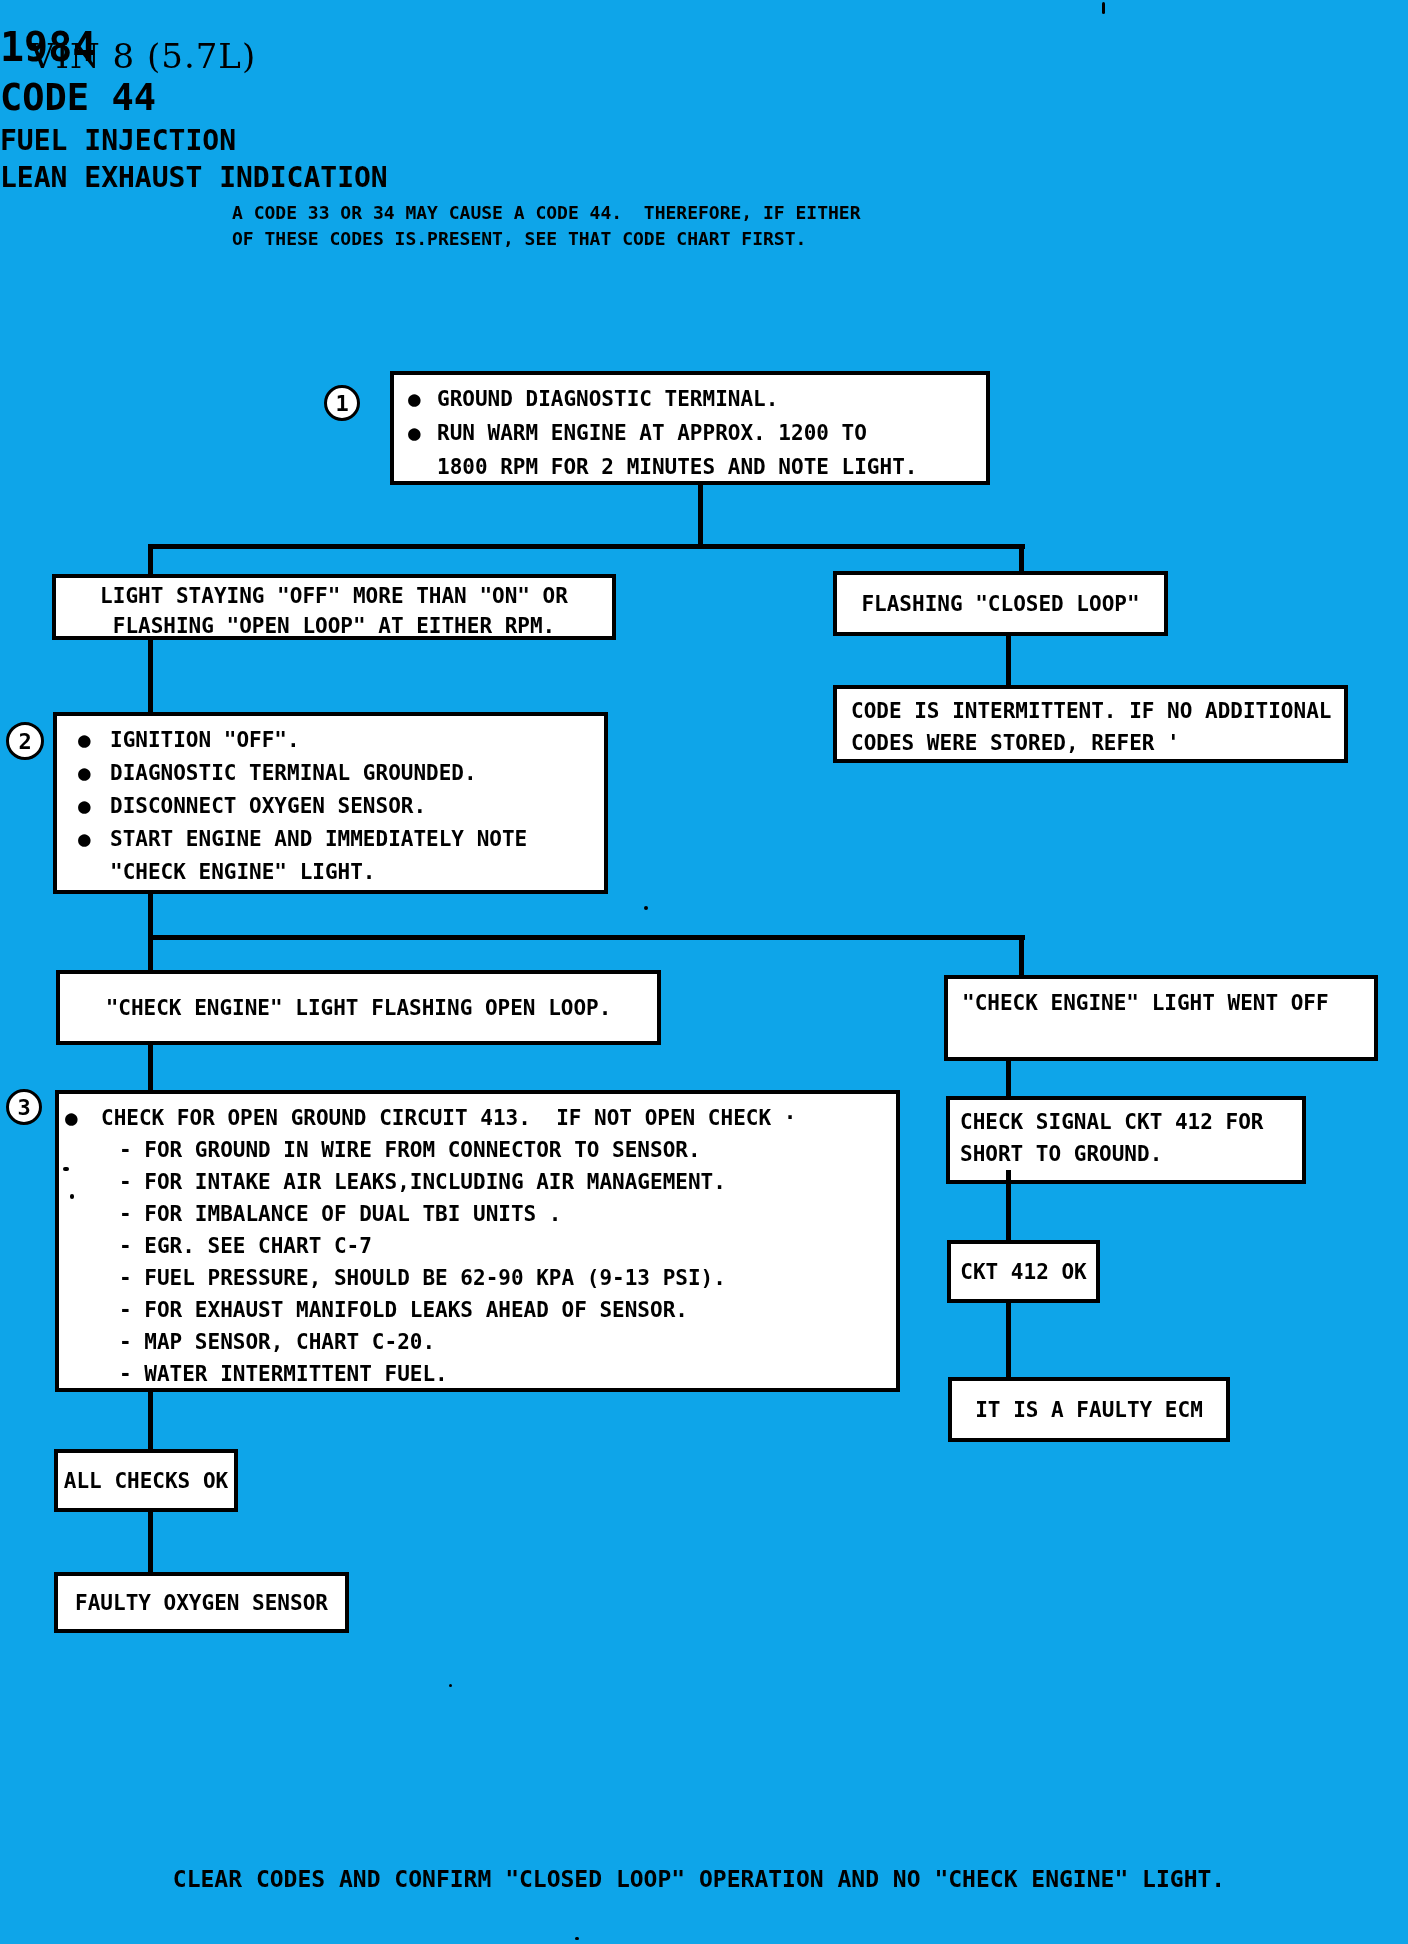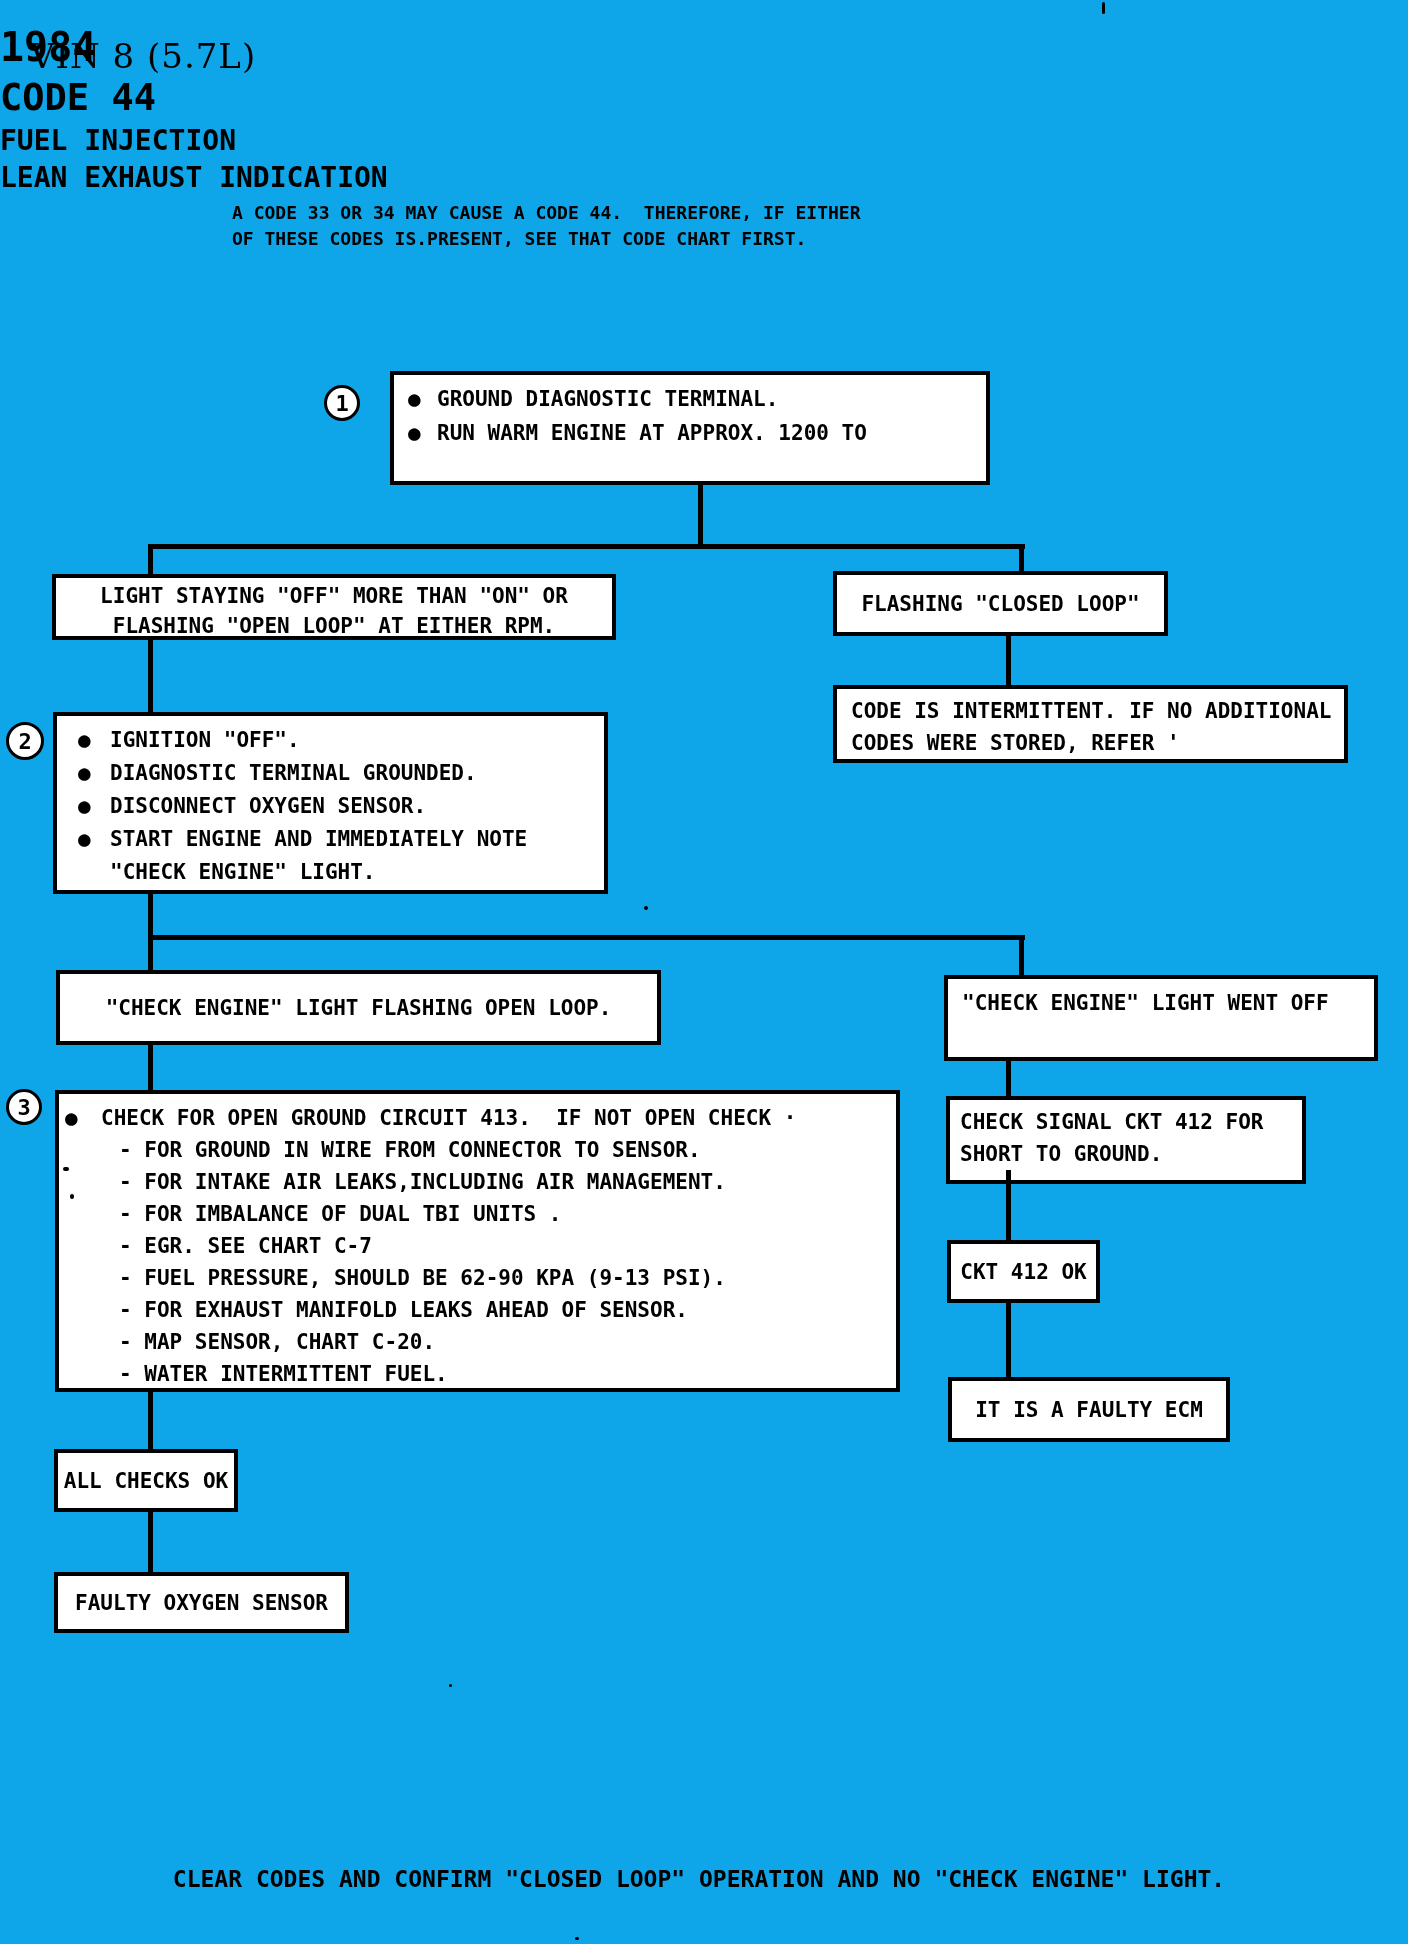--- a/index.html
+++ b/index.html
@@ -83,20 +83,24 @@
 
   <div class="box" id="box-step1">
     <div class="row">
       <span class="bullet t">●</span>
       <span class="t">GROUND DIAGNOSTIC TERMINAL.</span>
     </div>
     <div class="row">
       <span class="bullet t">●</span>
       <span class="t">RUN WARM ENGINE AT APPROX. 1200 TO</span>
     </div>
+    <div class="row">
+      <span class="bullet t"></span>
+      <span class="t">1800 RPM FOR 2 MINUTES AND NOTE LIGHT.</span>
+    </div>
   </div>
 
   <div class="line" style="left:698px; top:484px; width:5px; height:62px;"></div>
   <div class="line" style="left:148px; top:544px; width:877px; height:5px;"></div>
   <div class="line" style="left:148px; top:544px; width:5px; height:32px;"></div>
   <div class="line" style="left:1019px; top:544px; width:5px; height:29px;"></div>
 
   <div class="box" id="box-light-off">
     <div class="t">LIGHT STAYING "OFF" MORE THAN "ON" OR</div>
     <div class="t">FLASHING "OPEN LOOP" AT EITHER RPM.</div>

